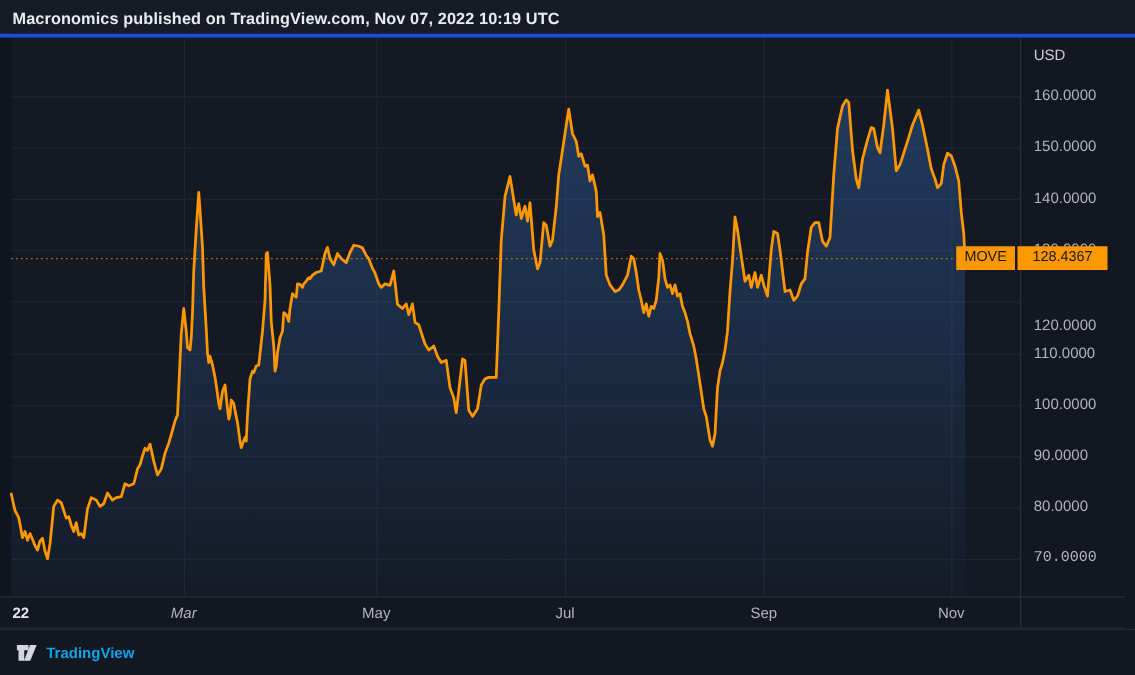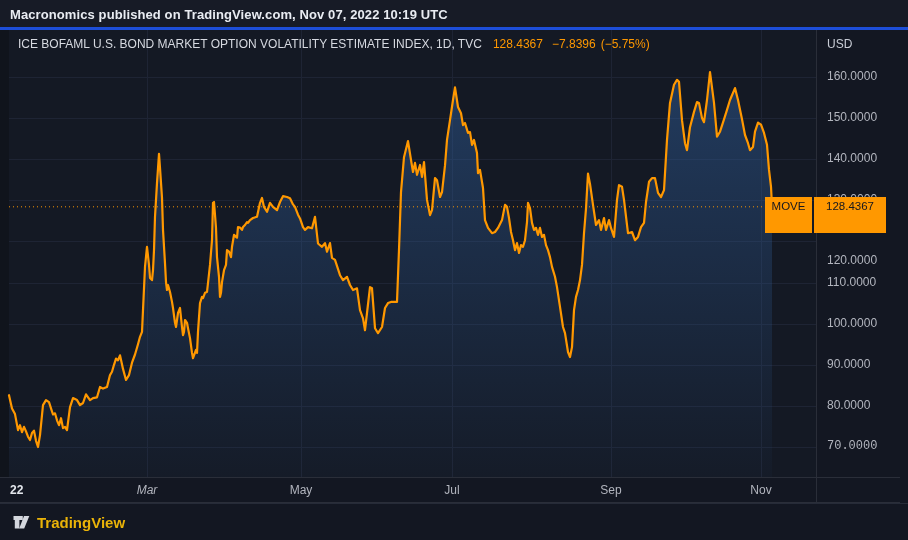--- a/index.html
+++ b/index.html
@@ -17,29 +17,29 @@
   .sym-header .pct{margin-left:5px;}
   .price-scale{position:absolute;left:816px;top:30px;width:92px;height:447px;background:#131722;
           border-left:1px solid #2a2e39;box-sizing:border-box;z-index:2;}
   .usd{position:absolute;left:10px;top:7px;font-size:12px;color:#c9cdd6;}
   .ytick{position:absolute;left:10px;font-size:12px;color:#b2b5be;}
   .time-scale{position:absolute;left:0;top:477px;width:900px;height:26px;background:#131722;
           border-top:1px solid #2a2e39;border-bottom:1px solid #2a2e39;box-sizing:border-box;z-index:2;}
   .ts-corner{position:absolute;left:816px;top:0;height:24px;border-left:1px solid #2a2e39;}
   .xtick{position:absolute;top:5px;font-size:12px;color:#b2b5be;transform:translateX(-50%);}
   .xtick.year{color:#e3e6ec;font-weight:700;transform:none;}
-  .badge-name,.badge-val{position:absolute;top:197px;height:36px;line-height:19px;background:#ff9800;
+  .badge-name,.badge-val{position:absolute;top:197px;height:19px;line-height:19px;background:#ff9800;
           color:#16181f;font-size:11.5px;text-align:center;z-index:5;}
   .badge-name{left:765px;width:47px;}
   .badge-val{left:814px;width:72px;}
   .footer{position:absolute;left:0;top:503px;width:908px;height:37px;background:#131722;
           border-top:1px solid #262b38;box-sizing:border-box;display:flex;align-items:center;
           padding-left:13px;z-index:4;}
   .tv-logo{display:inline-flex;width:17px;height:15px;}
-  .tv-text{color:#eab308;font-size:15px;font-weight:600;margin-left:7px;}
+  .tv-text{color:#0ea5e9;font-size:12px;font-weight:600;margin-left:7px;}
 </style>
 </head>
 <body>
 
 <div class="screen">
 
   <div class="topbar">
     <span>Macronomics published on TradingView.com, Nov 07, 2022 10:19 UTC</span>
   </div>
 
@@ -67,23 +67,20 @@
         <line x1="301.5" y1="30" x2="301.5" y2="477" stroke="#1e2434" stroke-width="1"></line>
         <line x1="452.5" y1="30" x2="452.5" y2="477" stroke="#1e2434" stroke-width="1"></line>
         <line x1="611.5" y1="30" x2="611.5" y2="477" stroke="#1e2434" stroke-width="1"></line>
         <line x1="761.5" y1="30" x2="761.5" y2="477" stroke="#1e2434" stroke-width="1"></line>
       </g>
       <path d="M9,395.2L12,408.4L15,414.1L18,430.1L20,425.2L22,432.2L24,426.9L26,431.4L28,436.7L30,440.0L32,433.0L34,430.6L36,440.8L38,447.0L40,435.1L43,405.1L46,400.1L49,402.2L51,408.4L53,414.5L55,413.3L57,420.3L59,425.2L61,418.2L63,428.1L65,426.9L67,430.1L70,407.1L73,398.1L77,400.1L80,405.1L83,403.0L86,394.4L90,400.1L93,398.1L97,397.3L100,387.0L103,388.6L107,387.0L110,375.1L112,371.8L114,364.8L116,358.6L118,360.3L120,355.3L123,368.9L126,380.0L129,375.1L132,362.7L135,354.5L138,344.2L140,336.8L142,331.9L143,310.1L145,266.9L147,246.8L149,264.9L150,278.0L152,280.1L153,270.2L154,250.1L155,216.8L157,183.1L159,153.9L160,167.9L162,197.9L163,229.9L165,263.2L166,282.1L167,290.0L168,285.0L170,292.0L172,301.9L173,308.0L175,322.8L176,327.0L177,320.0L178,313.0L180,308.0L182,327.0L183,335.2L184,331.9L185,320.0L187,322.8L188,328.2L190,338.1L192,352.9L193,358.2L194,355.3L196,350.0L197,352.9L198,331.9L200,303.1L202,296.9L203,298.2L205,292.8L207,292.0L208,283.0L210,264.9L212,240.2L213,202.8L214,202.0L216,227.9L217,257.1L219,276.8L220,296.9L221,292.8L222,282.1L224,270.2L226,264.9L227,250.1L229,251.7L231,257.1L232,246.8L234,234.9L236,236.9L237,237.7L238,227.1L240,227.5L242,229.9L243,227.1L245,225.0L247,222.1L248,222.9L250,220.1L253,218.0L257,216.8L260,202.8L262,197.9L264,206.9L267,211.8L270,202.8L273,206.9L277,210.2L280,202.0L283,196.2L287,197.0L290,198.3L293,204.4L295,206.9L298,214.7L300,218.4L303,227.1L305,229.9L308,227.1L312,228.3L315,216.8L318,243.5L322,246.8L325,243.1L327,251.7L330,243.1L332,257.9L335,259.9L340,275.2L343,280.1L347,276.8L350,285.0L353,290.0L357,288.3L360,310.1L363,318.3L365,330.2L367,313.0L370,287.1L372,288.3L375,328.2L378,333.1L382,327.0L385,308.0L388,303.1L391,301.9L394,301.9L397,301.9L399,249.7L401,192.1L404,157.2L408,141.1L411,160.0L413,172.0L415,162.9L417,174.8L420,165.0L422,176.9L424,162.1L427,199.9L430,215.1L432,210.2L435,178.1L437,180.2L440,197.0L442,192.1L445,165.4L447,139.9L450,120.2L453,100.0L455,87.3L458,107.0L461,113.2L463,125.1L465,123.0L468,132.9L470,132.1L472,144.8L474,139.9L477,153.1L478,173.2L480,169.9L483,188.0L485,220.1L488,227.9L492,233.2L495,232.0L498,227.9L502,220.1L505,204.9L507,206.9L509,218.0L511,232.0L513,240.2L515,250.1L517,243.1L519,253.0L521,245.1L523,246.8L525,240.2L527,222.1L528,202.8L530,208.1L532,222.9L534,229.9L536,227.9L538,234.9L540,227.9L542,236.9L544,234.9L546,245.1L548,250.1L550,257.1L552,266.9L555,276.8L557,287.1L560,306.8L563,327.0L565,333.1L568,352.0L570,357.0L572,347.1L574,310.1L576,296.9L578,290.0L580,280.1L582,264.9L584,233.2L586,208.6L588,173.6L590,183.9L593,204.9L596,225.0L599,220.1L601,229.9L604,218.0L606,229.9L609,220.1L611,227.9L614,236.9L617,199.9L619,185.1L622,186.8L624,199.9L628,233.2L632,232.0L635,240.2L638,236.9L641,227.1L644,222.9L646,202.0L649,181.8L652,178.1L655,178.1L658,192.9L661,197.0L664,190.1L667,139.9L670,102.9L674,84.8L677,79.9L679,81.9L682,120.2L685,143.2L687,150.2L690,127.2L694,111.9L697,102.1L699,102.9L702,118.1L704,122.2L707,100.0L710,72.1L714,102.9L717,136.6L720,131.7L724,119.3L727,109.9L730,100.0L735,88.1L738,100.0L742,119.3L745,135.0L748,143.2L750,150.2L753,146.9L755,131.7L758,122.6L761,124.7L764,132.9L767,144.8L769,169.9L771,186.8L772,206.7L772,477L9,477Z" fill="url(#areaGrad)" stroke="none"></path>
       <path d="M9,395.2L12,408.4L15,414.1L18,430.1L20,425.2L22,432.2L24,426.9L26,431.4L28,436.7L30,440.0L32,433.0L34,430.6L36,440.8L38,447.0L40,435.1L43,405.1L46,400.1L49,402.2L51,408.4L53,414.5L55,413.3L57,420.3L59,425.2L61,418.2L63,428.1L65,426.9L67,430.1L70,407.1L73,398.1L77,400.1L80,405.1L83,403.0L86,394.4L90,400.1L93,398.1L97,397.3L100,387.0L103,388.6L107,387.0L110,375.1L112,371.8L114,364.8L116,358.6L118,360.3L120,355.3L123,368.9L126,380.0L129,375.1L132,362.7L135,354.5L138,344.2L140,336.8L142,331.9L143,310.1L145,266.9L147,246.8L149,264.9L150,278.0L152,280.1L153,270.2L154,250.1L155,216.8L157,183.1L159,153.9L160,167.9L162,197.9L163,229.9L165,263.2L166,282.1L167,290.0L168,285.0L170,292.0L172,301.9L173,308.0L175,322.8L176,327.0L177,320.0L178,313.0L180,308.0L182,327.0L183,335.2L184,331.9L185,320.0L187,322.8L188,328.2L190,338.1L192,352.9L193,358.2L194,355.3L196,350.0L197,352.9L198,331.9L200,303.1L202,296.9L203,298.2L205,292.8L207,292.0L208,283.0L210,264.9L212,240.2L213,202.8L214,202.0L216,227.9L217,257.1L219,276.8L220,296.9L221,292.8L222,282.1L224,270.2L226,264.9L227,250.1L229,251.7L231,257.1L232,246.8L234,234.9L236,236.9L237,237.7L238,227.1L240,227.5L242,229.9L243,227.1L245,225.0L247,222.1L248,222.9L250,220.1L253,218.0L257,216.8L260,202.8L262,197.9L264,206.9L267,211.8L270,202.8L273,206.9L277,210.2L280,202.0L283,196.2L287,197.0L290,198.3L293,204.4L295,206.9L298,214.7L300,218.4L303,227.1L305,229.9L308,227.1L312,228.3L315,216.8L318,243.5L322,246.8L325,243.1L327,251.7L330,243.1L332,257.9L335,259.9L340,275.2L343,280.1L347,276.8L350,285.0L353,290.0L357,288.3L360,310.1L363,318.3L365,330.2L367,313.0L370,287.1L372,288.3L375,328.2L378,333.1L382,327.0L385,308.0L388,303.1L391,301.9L394,301.9L397,301.9L399,249.7L401,192.1L404,157.2L408,141.1L411,160.0L413,172.0L415,162.9L417,174.8L420,165.0L422,176.9L424,162.1L427,199.9L430,215.1L432,210.2L435,178.1L437,180.2L440,197.0L442,192.1L445,165.4L447,139.9L450,120.2L453,100.0L455,87.3L458,107.0L461,113.2L463,125.1L465,123.0L468,132.9L470,132.1L472,144.8L474,139.9L477,153.1L478,173.2L480,169.9L483,188.0L485,220.1L488,227.9L492,233.2L495,232.0L498,227.9L502,220.1L505,204.9L507,206.9L509,218.0L511,232.0L513,240.2L515,250.1L517,243.1L519,253.0L521,245.1L523,246.8L525,240.2L527,222.1L528,202.8L530,208.1L532,222.9L534,229.9L536,227.9L538,234.9L540,227.9L542,236.9L544,234.9L546,245.1L548,250.1L550,257.1L552,266.9L555,276.8L557,287.1L560,306.8L563,327.0L565,333.1L568,352.0L570,357.0L572,347.1L574,310.1L576,296.9L578,290.0L580,280.1L582,264.9L584,233.2L586,208.6L588,173.6L590,183.9L593,204.9L596,225.0L599,220.1L601,229.9L604,218.0L606,229.9L609,220.1L611,227.9L614,236.9L617,199.9L619,185.1L622,186.8L624,199.9L628,233.2L632,232.0L635,240.2L638,236.9L641,227.1L644,222.9L646,202.0L649,181.8L652,178.1L655,178.1L658,192.9L661,197.0L664,190.1L667,139.9L670,102.9L674,84.8L677,79.9L679,81.9L682,120.2L685,143.2L687,150.2L690,127.2L694,111.9L697,102.1L699,102.9L702,118.1L704,122.2L707,100.0L710,72.1L714,102.9L717,136.6L720,131.7L724,119.3L727,109.9L730,100.0L735,88.1L738,100.0L742,119.3L745,135.0L748,143.2L750,150.2L753,146.9L755,131.7L758,122.6L761,124.7L764,132.9L767,144.8L769,169.9L771,186.8L772,206.7" fill="none" stroke="#ff9800" stroke-width="2.2" stroke-linejoin="round" stroke-linecap="round"></path>
       <line x1="9" y1="206.8" x2="765" y2="206.8" stroke="#ff9800" stroke-width="1" stroke-dasharray="1 3" opacity="0.95"></line>
     </svg>
 
-  <div class="sym-header">
-    <span>ICE BOFAML U.S. BOND MARKET OPTION VOLATILITY ESTIMATE INDEX, 1D, TVC</span><span class="o price">128.4367</span><span class="o chg">−7.8396</span><span class="o pct">(−5.75%)</span>
-  </div>
 
   <div class="price-scale" id="priceScale">
     <div class="usd">USD</div>
   <div class="ytick" style="top: 409px; font-family: Liberation Mono, monospace;">70.0000</div>
       <div class="ytick" style="top: 368px;">80.0000</div>
       <div class="ytick" style="top: 327px;">90.0000</div>
       <div class="ytick" style="top: 286px;">100.0000</div>
       <div class="ytick" style="top: 245px;">110.0000</div>
       <div class="ytick" style="top: 203px; margin-top: 20px;">120.0000</div>
       <div class="ytick" style="top: 162px;">130.0000</div>

